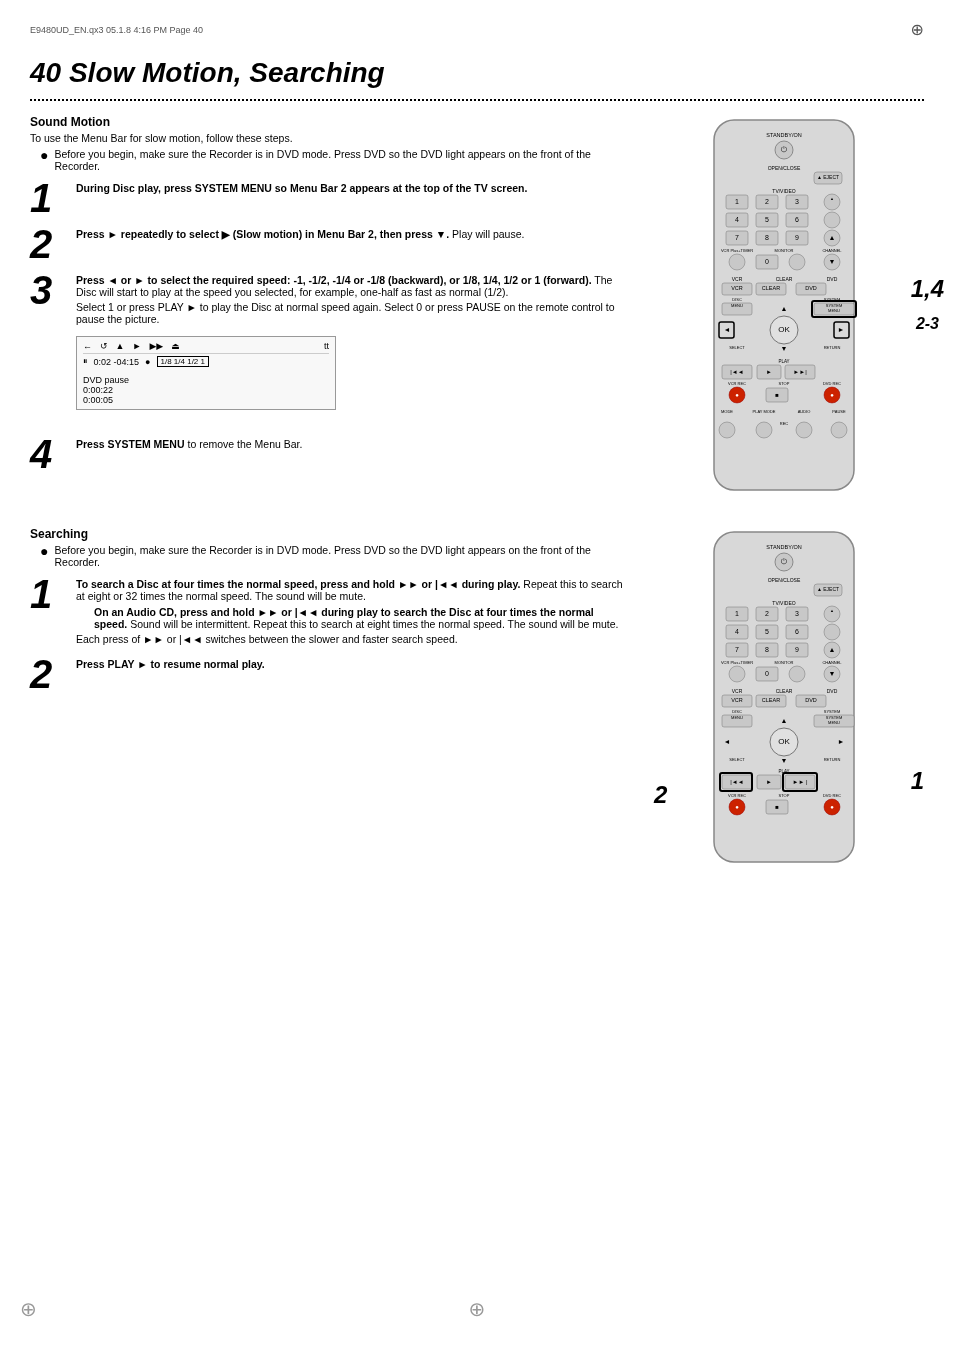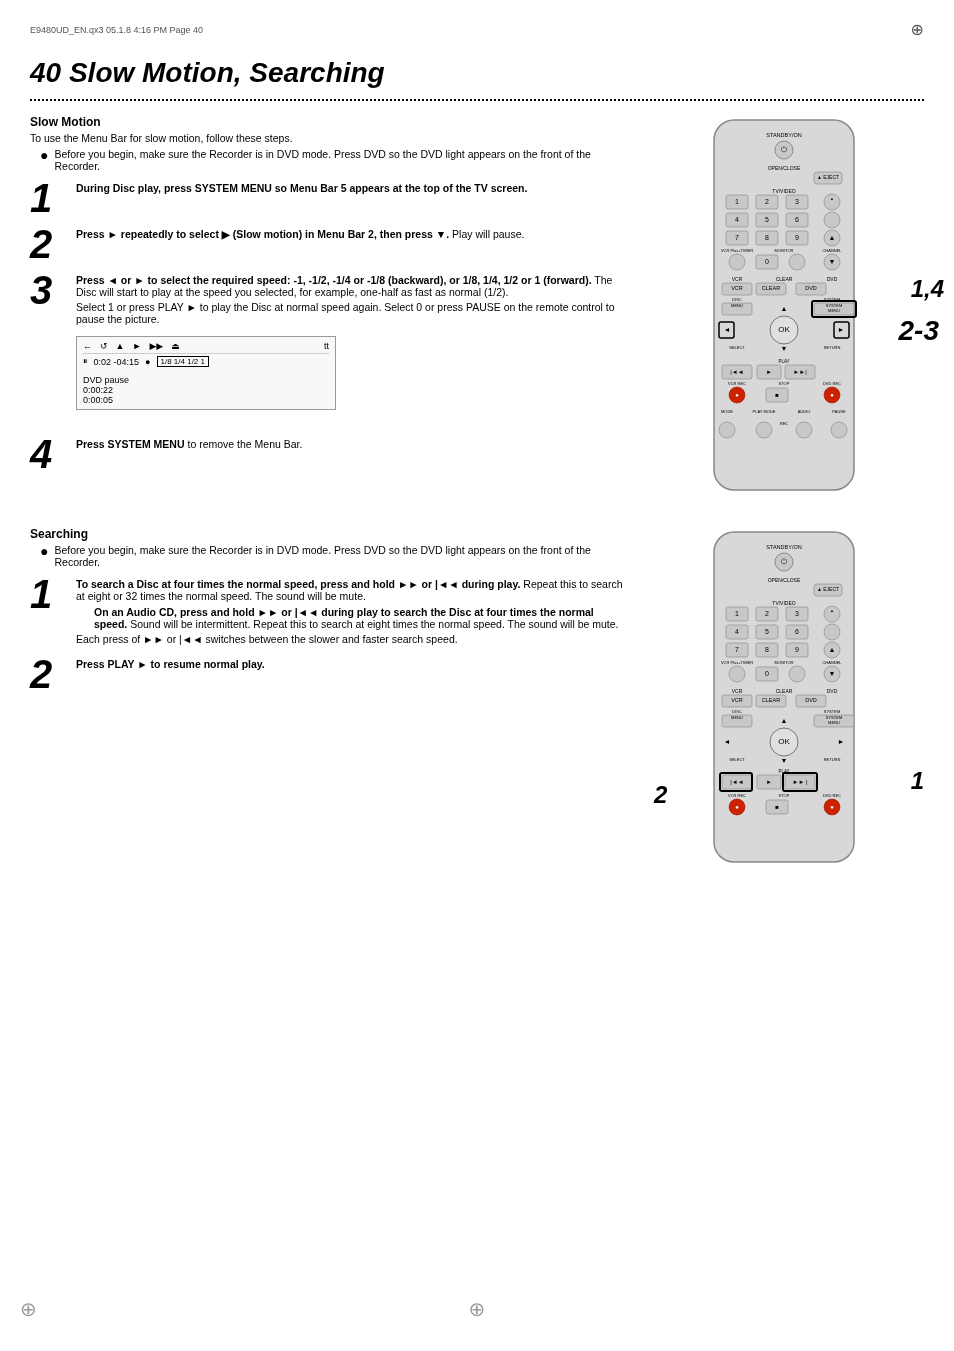--- a/index.html
+++ b/index.html
@@ -157,33 +157,33 @@
     <span>E9480UD_EN.qx3  05.1.8  4:16 PM  Page 40</span>
 
     <span style="font-size:16px;">⊕</span>
   </div>
 
   <div class="page-title">40  Slow Motion, Searching</div>
   <hr class="title-divider">
 
   <div class="two-col">
     <div class="col-left">
-      <div class="section-heading">Slow Motion</div>
+      <div class="section-heading">Sound Motion</div>
       <div class="section-intro">To use the Menu Bar for slow motion, follow these steps.</div>
       <div class="bullet-item">
         <span class="bullet-dot">●</span>
         <span>Before you begin, make sure the Recorder is in DVD mode. Press DVD so the DVD light appears on the front of the Recorder.</span>
       </div>
 
       <div class="steps-area">
 
         <div class="step-row">
           <div class="step-number">1</div>
           <div class="step-content">
-            <p><strong>During Disc play, press SYSTEM MENU so Menu Bar 5 appears at the top of the TV screen.</strong></p>
+            <p><strong>During Disc play, press SYSTEM MENU so Menu Bar 2 appears at the top of the TV screen.</strong></p>
           </div>
         </div>
 
         <div class="step-row">
           <div class="step-number">2</div>
           <div class="step-content">
             <p><strong>Press ► repeatedly to select ▶ (Slow motion) in Menu Bar 2, then press ▼.</strong> Play will pause.</p>
           </div>
         </div>
 
@@ -346,21 +346,21 @@
           <text x="100" y="310" font-size="4" text-anchor="middle" fill="#000">REC</text>
 
           <circle cx="43" cy="315" r="8" fill="#c8c8c8" stroke="#777" stroke-width="0.5"></circle>
           <circle cx="80" cy="315" r="8" fill="#c8c8c8" stroke="#777" stroke-width="0.5"></circle>
           <circle cx="120" cy="315" r="8" fill="#c8c8c8" stroke="#777" stroke-width="0.5"></circle>
           <circle cx="155" cy="315" r="8" fill="#c8c8c8" stroke="#777" stroke-width="0.5"></circle>
         </svg>
 
         
         <div style="position:absolute; right:-60px; top:160px; font-size:24px; font-weight:bold; font-style:italic;">1,4</div>
-        <div style="position:absolute; right:-55px; top:200px; font-size:28px; font-weight:bold; font-style:italic;">2-3</div>
+        <div style="position:absolute; right:-55px; top:200px; font-size:16px; font-weight:bold; font-style:italic;">2-3</div>
       </div>
     </div>
   </div>
 
   <div class="searching-section">
     <div class="two-col">
       <div class="col-left">
         <div class="section-heading">Searching</div>
         <div class="bullet-item">
           <span class="bullet-dot">●</span>

